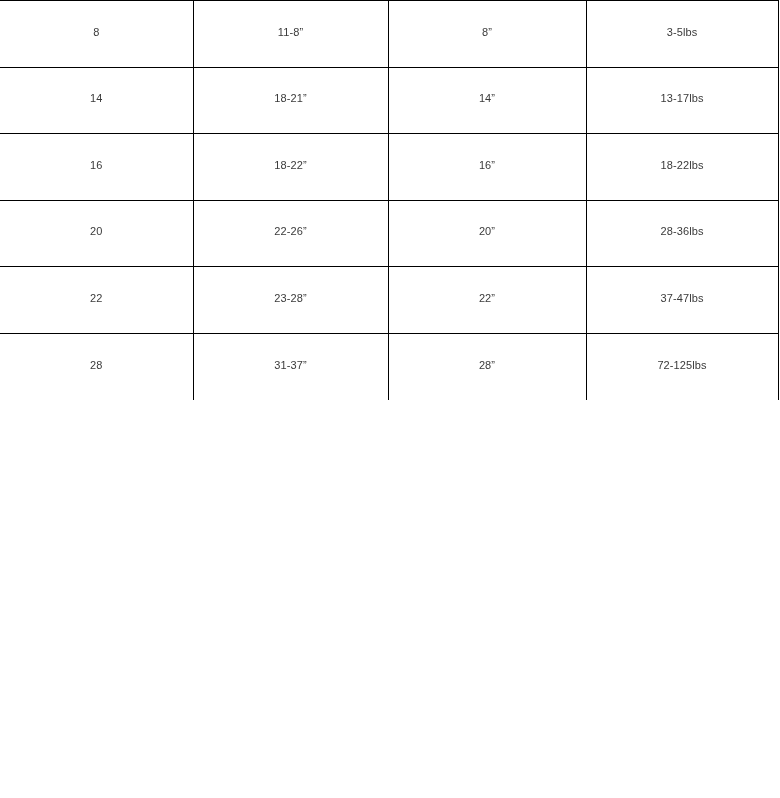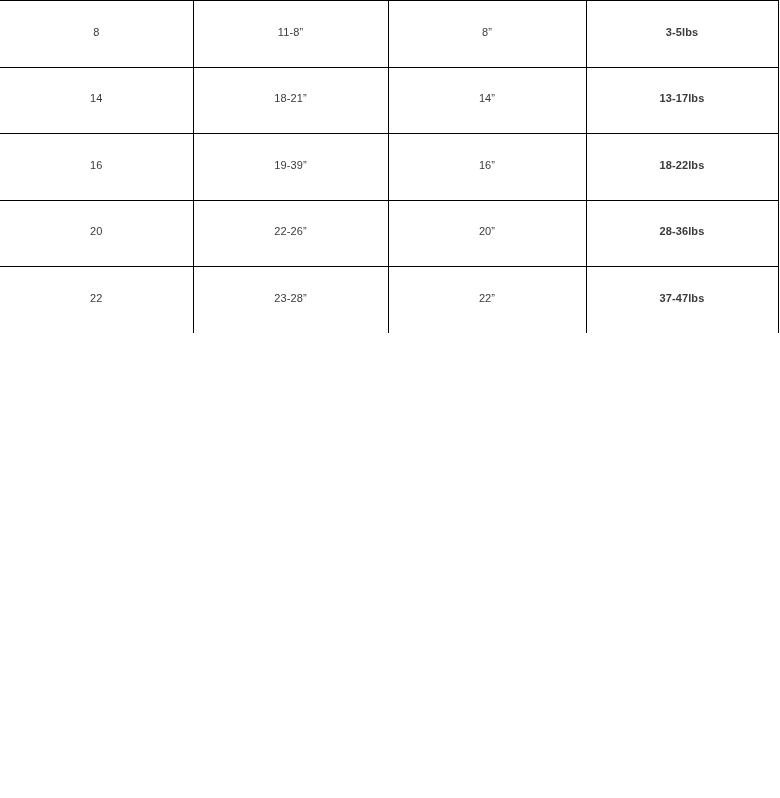--- a/index.html
+++ b/index.html
@@ -48,21 +48,20 @@
     line-height: 14px;
     color: #3a3a3a;
     font-weight: 400;
     letter-spacing: 0.1px;
     box-sizing: border-box;
     background: #ffffff;
   }
   
   table.size-table td.col-4 {
     border-right: 1.6px solid #000000;
-    font-weight: bold;
   }
   
   table.size-table td.col-1 {
     border-left: none;
   }
   .cell-text {
     display: block;
   }
 </style>
 </head>
@@ -103,21 +102,21 @@
           </td>
           <td class="col-4">
             <span class="cell-text">13-17lbs</span>
           </td>
         </tr>
         <tr>
           <td class="col-1">
             <span class="cell-text">16</span>
           </td>
           <td class="col-2">
-            <span class="cell-text">19-39”</span>
+            <span class="cell-text">18-22”</span>
           </td>
           <td class="col-3">
             <span class="cell-text">16”</span>
           </td>
           <td class="col-4">
             <span class="cell-text">18-22lbs</span>
           </td>
         </tr>
         <tr>
           <td class="col-1">
@@ -140,15 +139,29 @@
           <td class="col-2">
             <span class="cell-text">23-28”</span>
           </td>
           <td class="col-3">
             <span class="cell-text">22”</span>
           </td>
           <td class="col-4">
             <span class="cell-text">37-47lbs</span>
           </td>
         </tr>
+        <tr>
+          <td class="col-1">
+            <span class="cell-text">28</span>
+          </td>
+          <td class="col-2">
+            <span class="cell-text">31-37”</span>
+          </td>
+          <td class="col-3">
+            <span class="cell-text">28”</span>
+          </td>
+          <td class="col-4">
+            <span class="cell-text">72-125lbs</span>
+          </td>
+        </tr>
       </tbody>
   </table>
 </div>
 
 </body></html>

